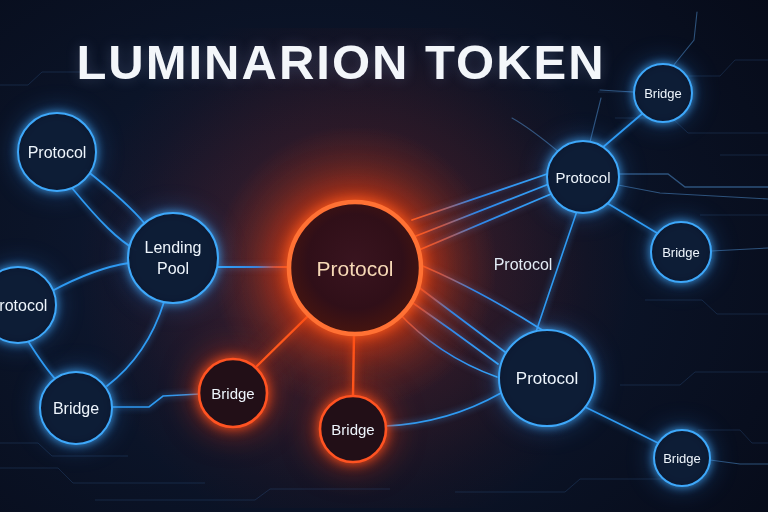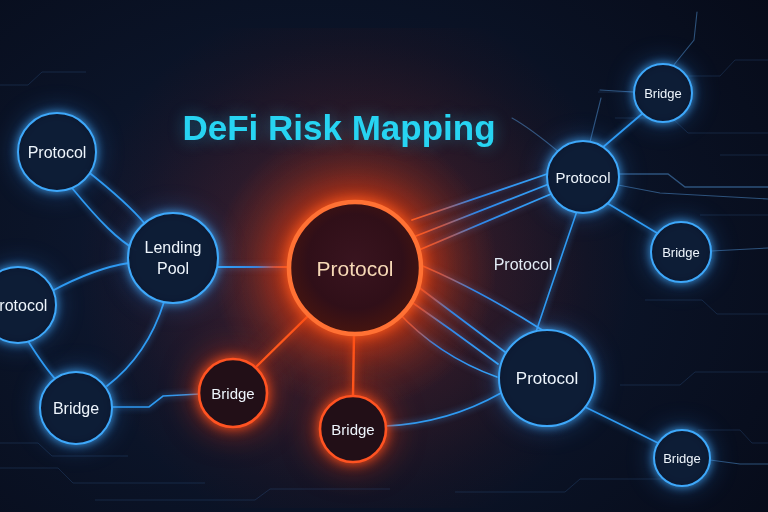--- a/index.html
+++ b/index.html
@@ -214,14 +214,14 @@
         <g>
           <circle cx="682" cy="458" r="28" class="ring-blue" fill="url(#blueFill)"></circle>
           <text x="682" y="458" text-anchor="middle" dominant-baseline="central" font-size="13" class="node-label">Bridge</text>
         </g>
       </g>
     <g id="layer-floating">
         <text x="523" y="264" text-anchor="middle" dominant-baseline="central" font-size="16" class="floating-label">Protocol</text>
       </g>
   </svg>
 
-  <div id="subtitle">DeFi Risk Mapping</div>
+  <div id="title">LUMINARION TOKEN</div>
 </div>
 
 </body></html>

